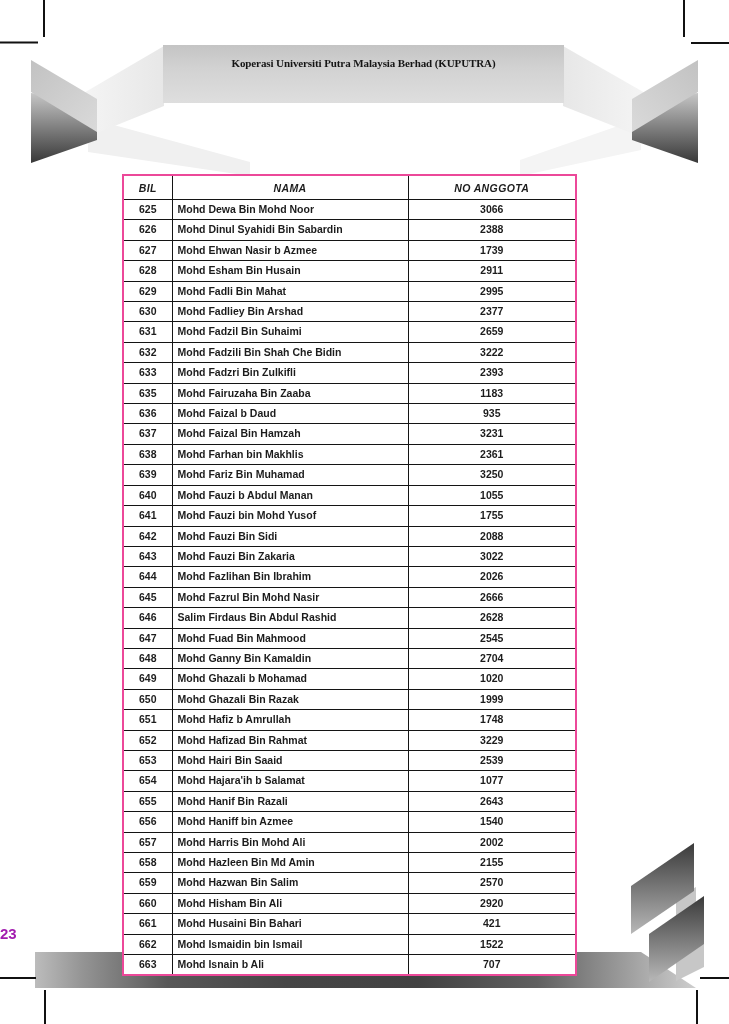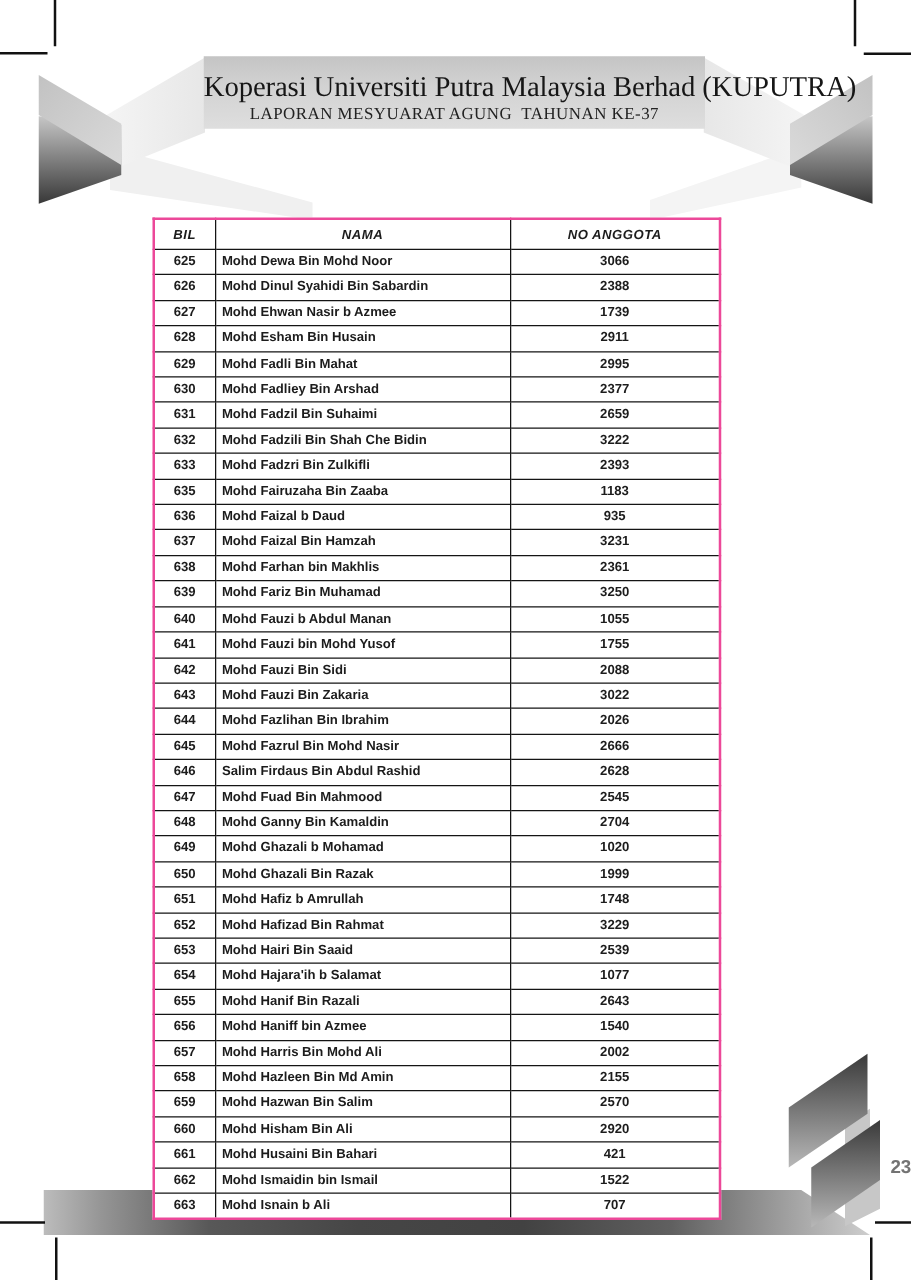--- a/index.html
+++ b/index.html
@@ -9,22 +9,22 @@
   }
   svg.decor { position:absolute; left:0; top:0; width:729px; height:1024px; pointer-events:none; }
 
   
   .banner {
     position:absolute; left:163px; top:45px; width:401px; height:58px;
     background:linear-gradient(180deg,#c4c4c4 0%,#d2d2d2 40%,#dedede 100%);
     text-align:center;
   }
   .banner-title {
-    font-family:"Liberation Serif", serif; font-weight:normal;
-    font-size:23px; color:#161616; margin-top:12px; line-height:1.12;
+    font-family:"Liberation Serif", serif; font-weight:bold;
+    font-size:11px; color:#161616; margin-top:12px; line-height:1.12;
     white-space:nowrap; letter-spacing:-0.1px;
   }
   .banner-subtitle {
     font-family:"Liberation Serif", serif; font-size:13.5px; color:#222;
     letter-spacing:0.4px; white-space:pre; line-height:1.15;
   }
 
   
   .member-table {
     position:absolute; left:122px; top:174px; width:453px;
@@ -41,22 +41,22 @@
   }
   .member-table td {
     height:17.4px; font-size:10.5px; font-weight:bold; line-height:17.4px;
   }
   .cell-bil { text-align:center;margin-left:16px; }
   .cell-nama { text-align:left; padding-left:5px; }
   .cell-no  { text-align:center; }
   col.c-bil { width:49px; } col.c-nama { width:236px; } col.c-no { width:168px; }
 
   .page-number {
-    position:absolute; left:0; top:925px; width:729px; text-align:right;
-    font-size:15px; font-weight:bold; color:#737373;
+    position:absolute; left:0; top:925px; width:729px; text-align:left;
+    font-size:15px; font-weight:bold; color:#a21caf;
   }
 </style>
 </head>
 <body>
 
 <div class="page">
 
   <svg class="decor" viewBox="0 0 729 1024" aria-hidden="true">
     <defs>
       <linearGradient id="gBandL" x1="0" y1="0" x2="1" y2="0">
@@ -121,21 +121,20 @@
       <line x1="691" y1="43" x2="729" y2="43"></line>
       <line x1="0" y1="978" x2="36" y2="978"></line>
       <line x1="45" y1="990" x2="45" y2="1024"></line>
       <line x1="697" y1="990" x2="697" y2="1024"></line>
       <line x1="700" y1="978" x2="729" y2="978"></line>
     </g>
   </svg>
 
   <div class="banner">
     <div class="banner-title">Koperasi Universiti Putra Malaysia Berhad (KUPUTRA)</div>
-    <div class="banner-subtitle">LAPORAN MESYUARAT AGUNG  TAHUNAN KE-37</div>
   </div>
 
   <table class="member-table">
     <colgroup>
         <col class="c-bil">
         <col class="c-nama">
         <col class="c-no">
       </colgroup>
     <thead>
       <tr>

